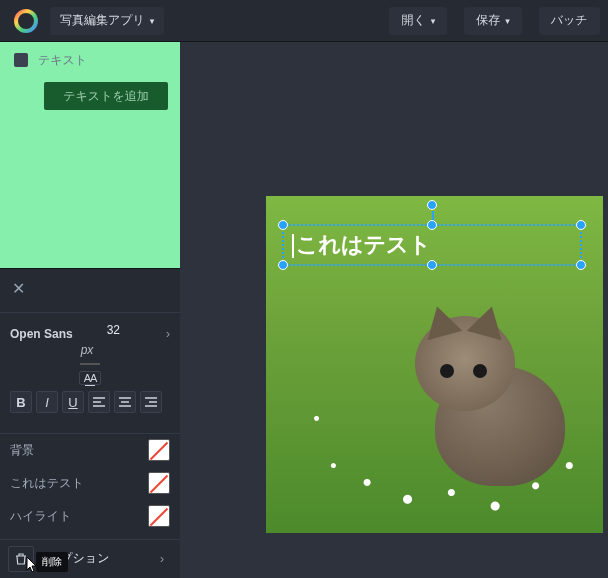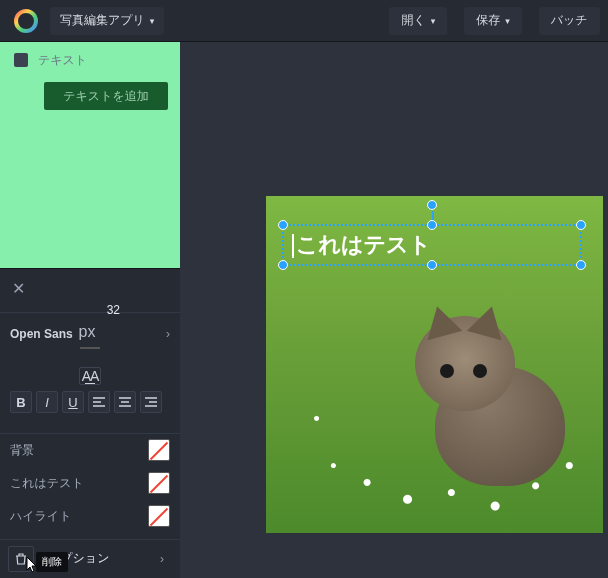--- a/index.html
+++ b/index.html
@@ -15,25 +15,25 @@
   .tool-header { display:flex; align-items:center; height:36px; padding:0 14px; font-size:12px; color:#6d7688; gap:10px;}
   .tool-ic { width:14px;height:14px;background: #3c4250; border-radius:2px;}
   .add-text { margin: 4px 12px 8px 44px; background:#185c2d; color:#9fcfae; font-size:12px; height:28px; display:flex;align-items:center;justify-content:center;border-radius:2px;cursor:pointer;}
   .prop-panel { position:absolute; left:0; bottom:0; top:226px; width:180px; background:#262a33; border-top:1px solid #14161b; display:flex; flex-direction:column; }
   .prop-header { display:flex; align-items:center; justify-content:space-between; padding:10px 12px; font-size:13px; color:#e0e3ea; }
   .prop-header .close { font-size:16px; color:#9aa2b1; cursor:pointer; }
   .row { display:flex; align-items:center; padding:0 10px; height:32px; font-size:12px; color:#cfd4de; }
   .font-row { justify-content:space-between; margin-top:4px; border-top:1px solid #323846; padding-top:6px; height:38px;}
   .size-row { justify-content:flex-end; gap:6px; margin-top:4px;flex-direction:column; }
   .size-input { width:60px; text-align:right; background:transparent; border:none; color:#e6e9ef; font-size:12px; }
-  .unit { font-size:16px; color:#b7bdc9; margin-right:6px;}
+  .unit { font-size:12px; color:#b7bdc9; margin-right:6px;font-style:italic;}
   .color-sw { width:20px; height:20px; background:#fff; border:1px solid #555; border-radius:2px; cursor:pointer;}
   .color-sw.inner{position:relative;overflow:hidden;}
   .color-sw.inner::after{content:"";position:absolute;inset:3px;border:1px solid #999;}
-  .caps { width:22px;height:20px; border:1px solid #3d4350; border-radius:2px; display:flex;align-items:center;justify-content:center; font-size:14px; color:#cfd4de; letter-spacing:-1px; cursor:pointer;margin-top:12px;}
+  .caps { width:22px;height:20px; border:1px solid #3d4350; border-radius:2px; display:flex;align-items:center;justify-content:center; font-size:11px; color:#cfd4de; letter-spacing:-1px; cursor:pointer;}
   .style-row { display:flex; gap:4px; padding:6px 10px; }
   .style-btn { width:22px;height:22px; border:1px solid #3a404e; border-radius:2px; display:flex;align-items:center;justify-content:center; font-size:13px; color:#cfd4de; cursor:pointer; background:#2c313c;}
   .style-btn.b{font-weight:bold;}
   .style-btn.i{font-style:italic;}
   .style-btn.u{text-decoration:underline;}
   .align svg{width:14px;height:14px;}
   .section-row { display:flex; align-items:center; justify-content:space-between; padding:0 10px; height:34px; font-size:12px; color:#a6adbc;}
   .slash-sw { width:22px;height:22px; background:#fff; border:1px solid #555; border-radius:2px; position:relative; cursor:pointer;}
   .slash-sw::before{content:"";position:absolute;left:-2px;right:-2px;top:50%;border-top:2px solid #e43; transform:rotate(-45deg);}
   .bottom-row { border-top:1px solid #323846; margin-top:6px; display:flex; align-items:center; height:40px; padding:0 8px; gap:6px;}

